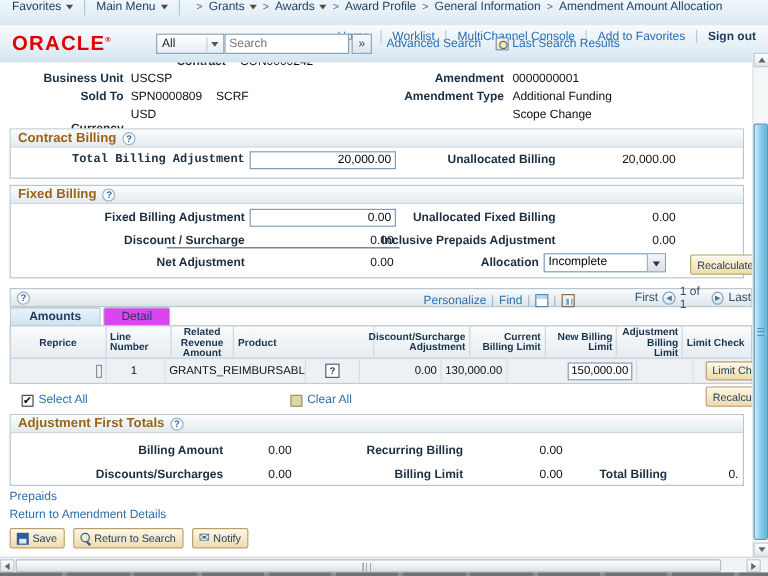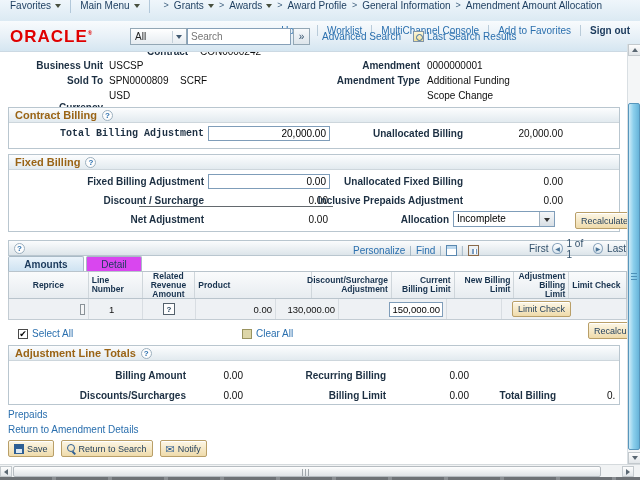--- a/index.html
+++ b/index.html
@@ -294,20 +294,21 @@
         <div class="gc rgt" style="width:63px;">Current Billing Limit</div>
         <div class="gc rgt" style="width:60px;">New Billing Limit</div>
         <div class="gc rgt" style="width:55px;">Adjustment Billing Limit</div>
         <div class="gc" style="width:57px;">Limit Check</div>
       </div>
       <div class="grow">
         <div class="gd" style="width:80px;">
           <span class="cb" style="margin-left:68px;"></span>
         </div>
         <div class="gd" style="width:54px; padding-left:20px;">1</div>
+        <div class="gd" style="width:117px;">GRANTS_REIMBURSABL</div>
         <div class="gd" style="width:53px; justify-content:center;">
           <span class="qbtn">?</span>
         </div>
         <div class="gd rgt" style="width:80px;">0.00</div>
         <div class="gd rgt" style="width:63px;">130,000.00</div>
         <div class="gd rgt" style="width:60px;margin-left:48px;">
           <input class="grid-input" value="150,000.00" style="">
         </div>
         <div class="gd" style="width:55px;"></div>
         <div class="gd" style="width:57px; overflow:visible; position:relative;">
@@ -325,21 +326,21 @@
     <div class="abs" style="left:242px; top:276px; display:flex; align-items:center; gap:4px;">
       <span class="clricon"></span>
       <span class="lnk">Clear All</span>
     </div>
     <div class="btn" style="left:588px; top:270px;">
       <span>Recalculate</span>
     </div>
 
     <div class="groupbox" style="left:8px; top:293px; width:612px; height:60px;">
       <div class="gb-head">
-        <span class="gb-title">Adjustment Line Totals</span>
+        <span class="gb-title">Adjustment First Totals</span>
         <span class="help">?</span>
       </div>
       <span class="fl" style="top:24px; left:0; width:177px;">Billing Amount</span>
       <span class="fv fvr" style="top:24px; left:180px; width:54px;">0.00</span>
       <span class="fl" style="top:24px; left:240px; width:137px;">Recurring Billing</span>
       <span class="fv fvr" style="top:24px; left:390px; width:70px;">0.00</span>
 
       <span class="fl" style="top:44px; left:0; width:177px;">Discounts/Surcharges</span>
       <span class="fv fvr" style="top:44px; left:180px; width:54px;">0.00</span>
       <span class="fl" style="top:44px; left:240px; width:137px;">Billing Limit</span>

